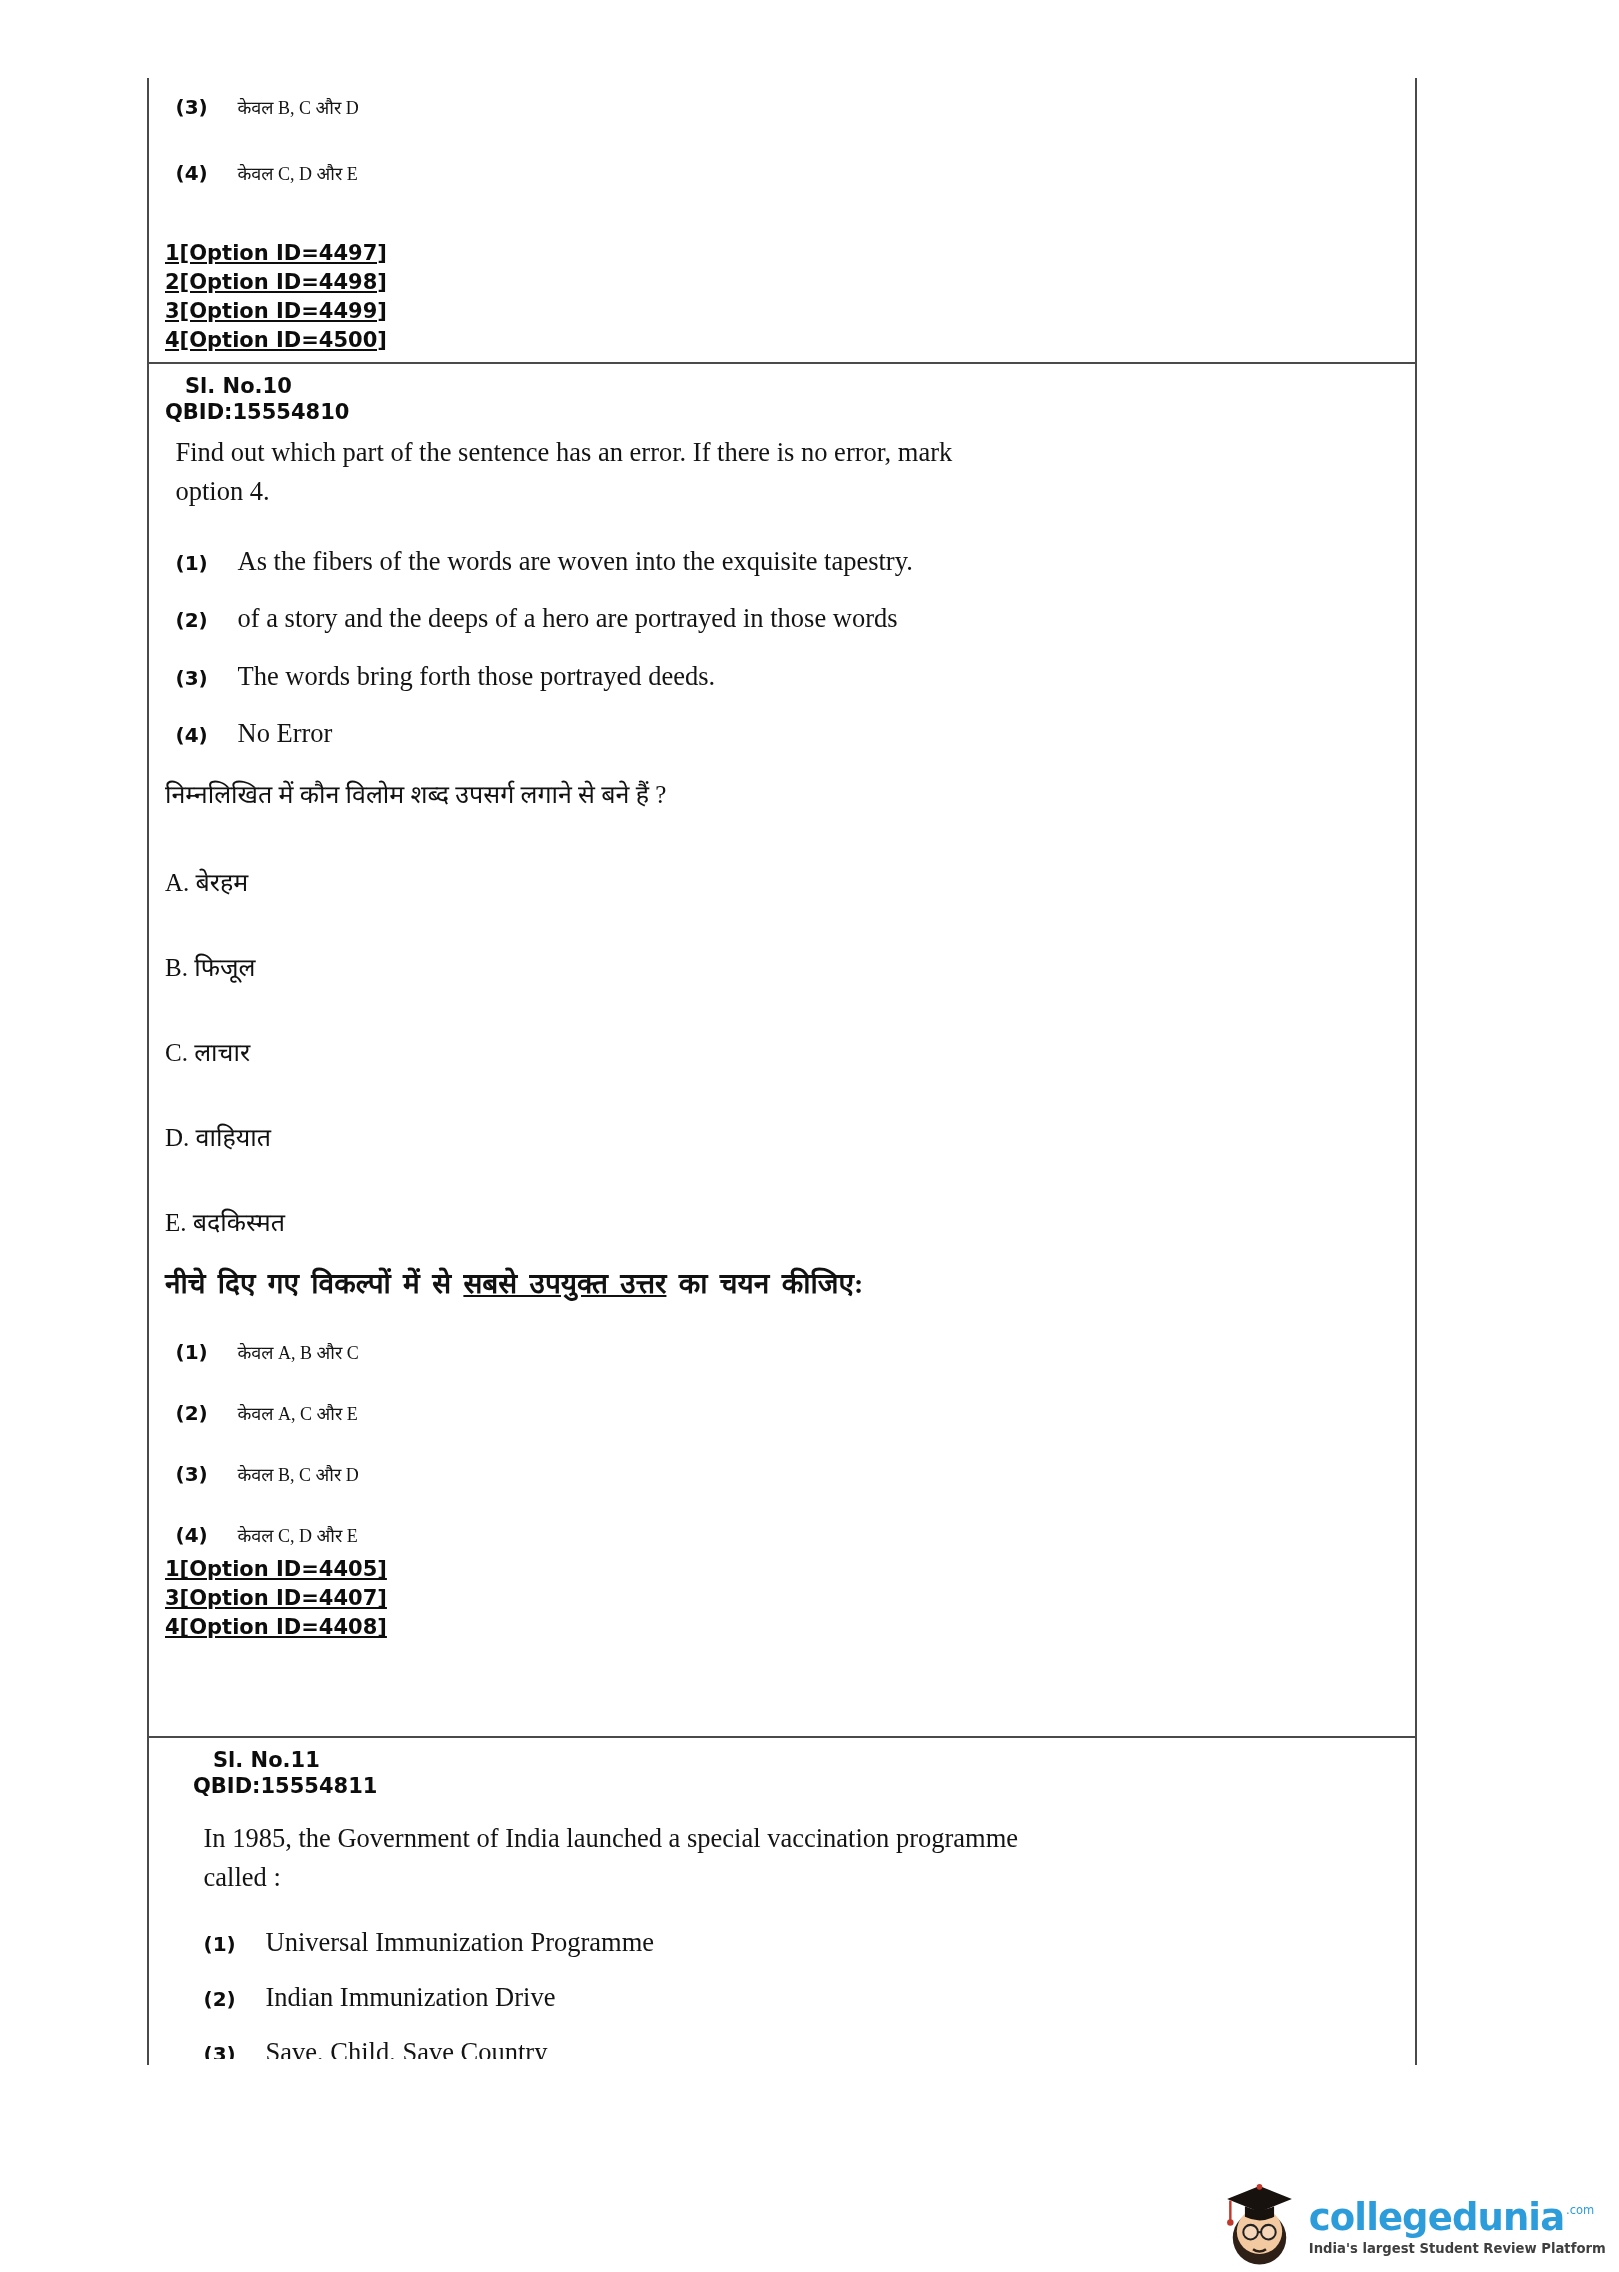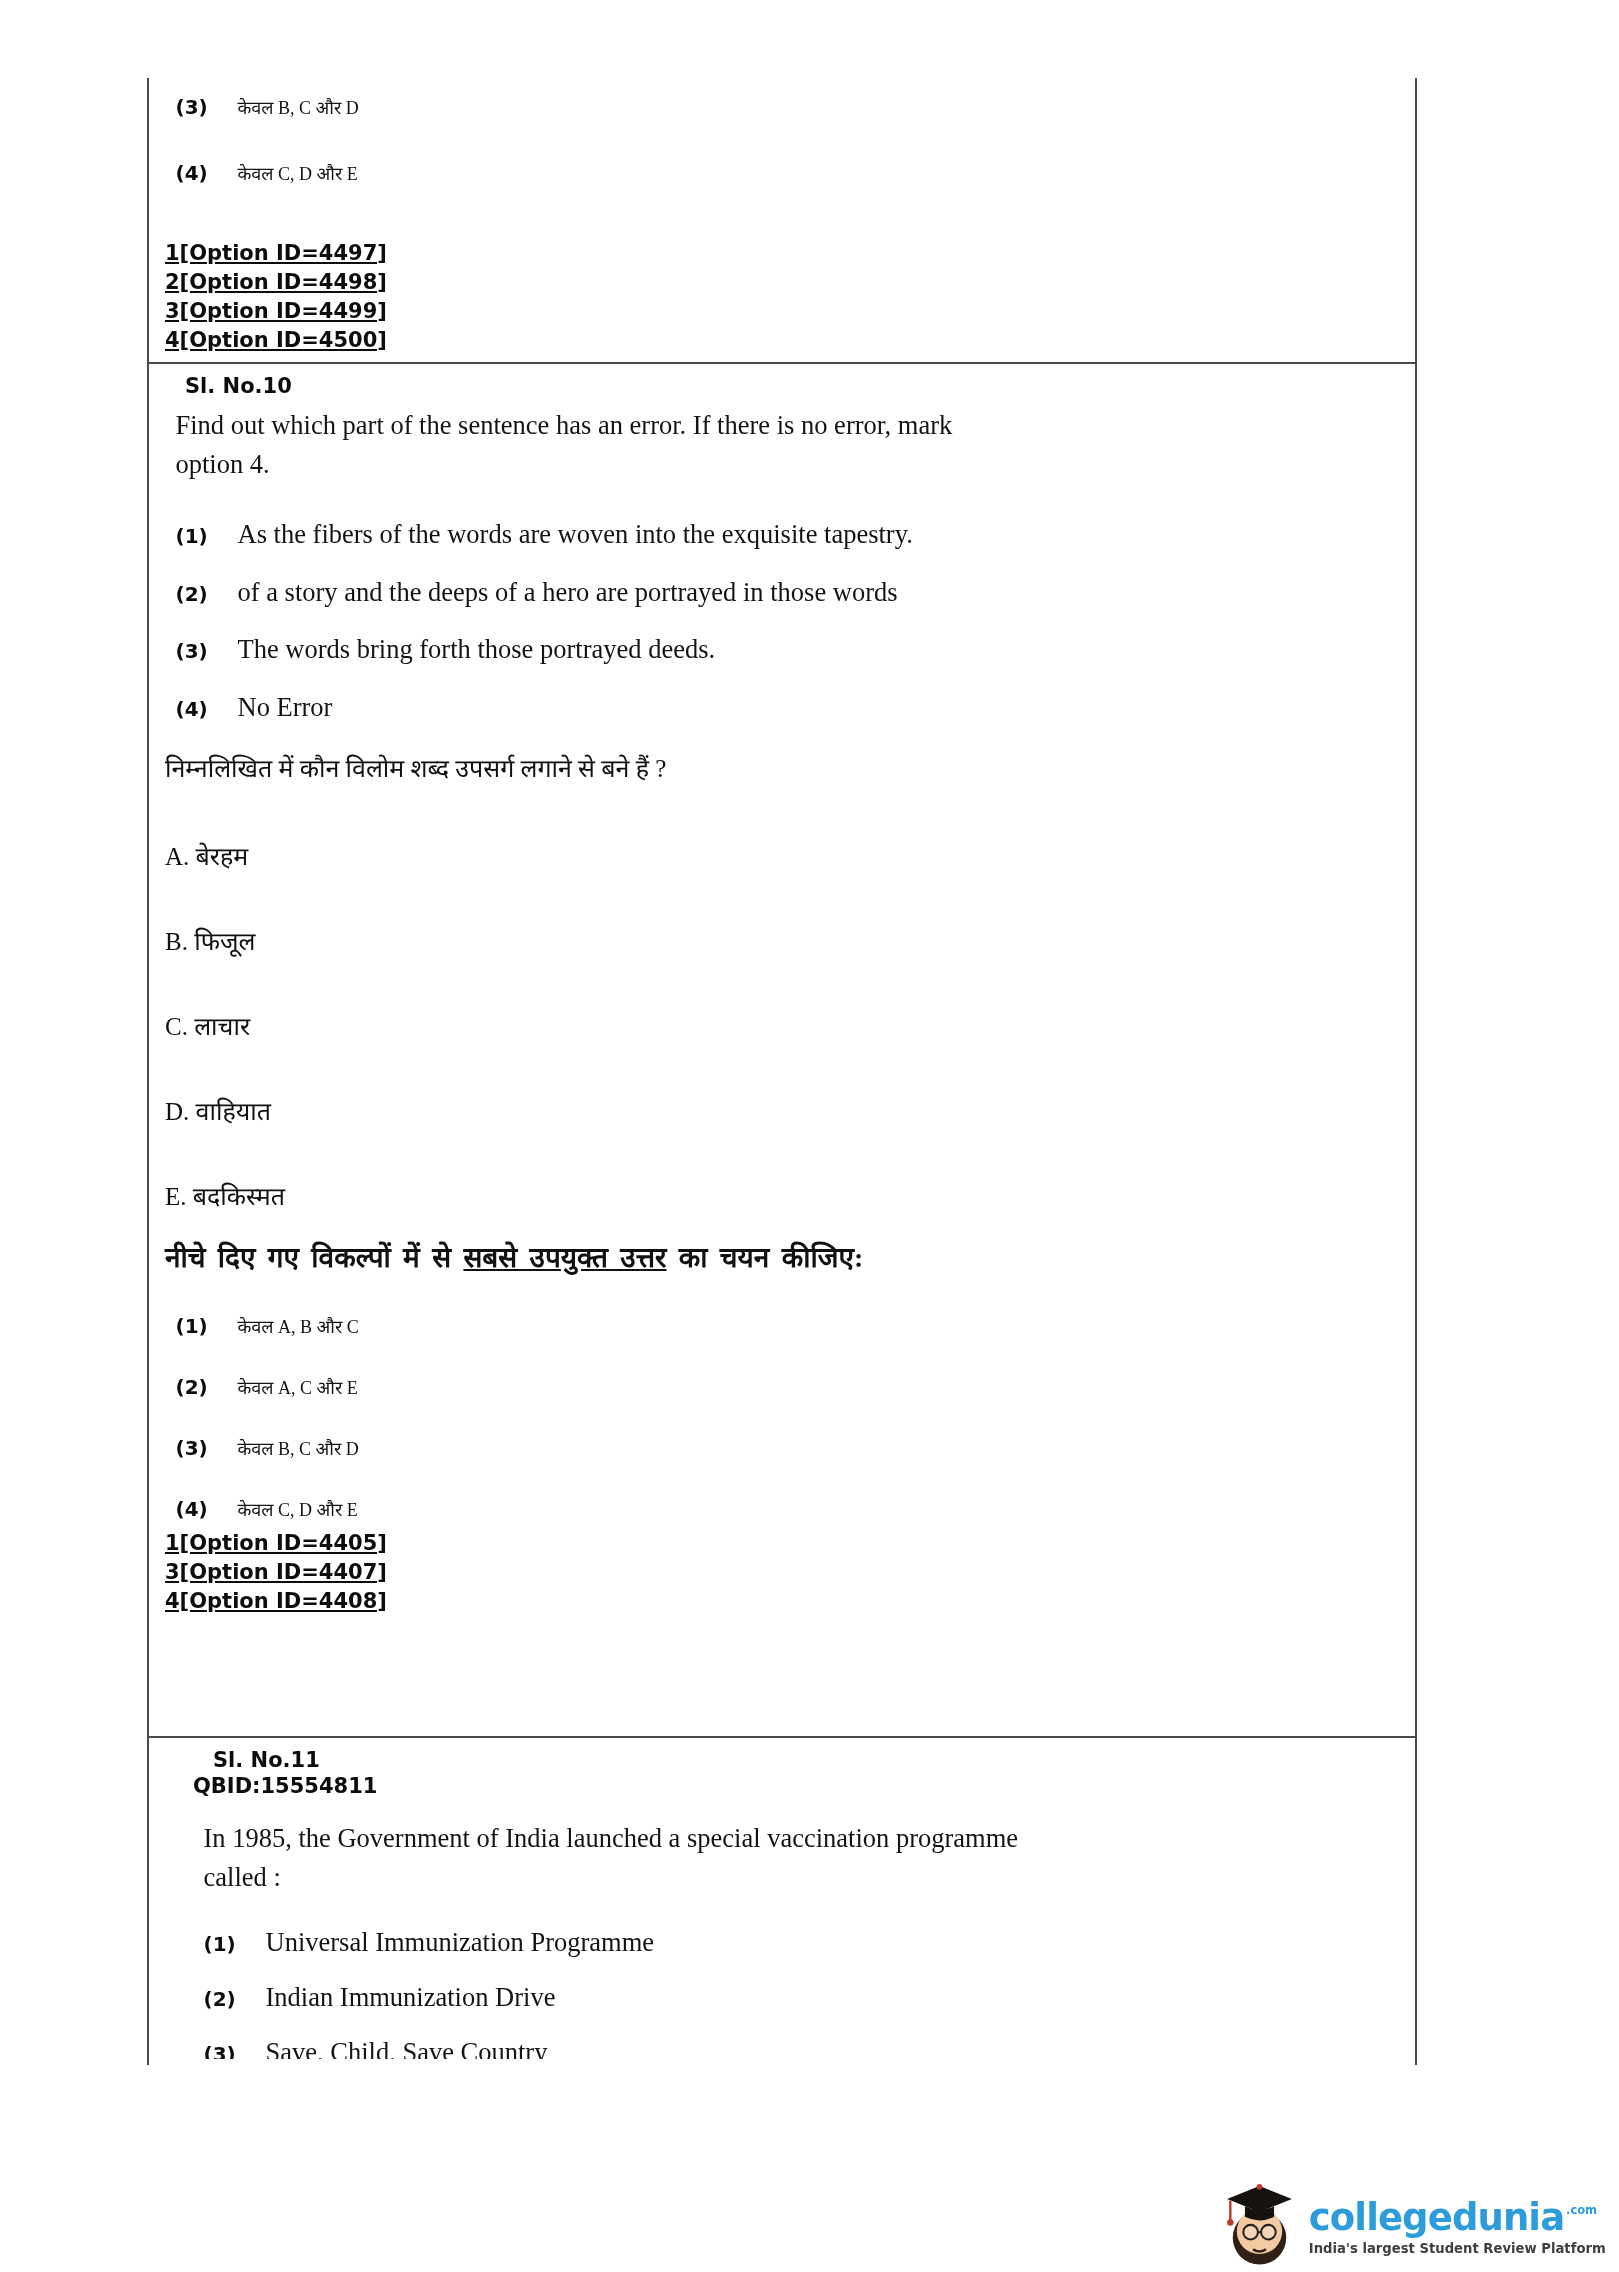--- a/index.html
+++ b/index.html
@@ -79,21 +79,21 @@
     display:flex; align-items:center;justify-content:flex-end;
   }
   .mascot { display:inline-block; width:81px; height:91px; }
   .brand-wrap { margin-left:8.8px; }
   .brand-line { display:flex; align-items:flex-start; }
   .brand {
     font-family:"DejaVu Sans","Liberation Sans",sans-serif; font-weight:bold;
     font-size:37px; line-height:41px; color:#2D9CDB; letter-spacing:-0.9px;
   }
   .brand-suffix {
-    font-family:"DejaVu Sans","Liberation Sans",sans-serif; font-weight:bold;
+    font-family:"DejaVu Sans","Liberation Sans",sans-serif; font-weight:normal;
     font-size:11.5px; color:#2D9CDB; margin-top:5.3px; margin-left:1.8px;
   }
   .tagline {
     font-family:"DejaVu Sans","Liberation Sans",sans-serif; font-weight:bold;
     font-size:13.2px; color:#3f3f3f; margin-top:2.6px;
   }
 </style>
 </head>
 <body>
 
@@ -113,20 +113,21 @@
       <div class="optid-block">
         <div class="optid">1[Option ID=4497]</div>
         <div class="optid">2[Option ID=4498]</div>
         <div class="optid">3[Option ID=4499]</div>
         <div class="optid">4[Option ID=4500]</div>
       </div>
     </section>
 
     <section class="section sec-q10">
       <div class="sl sl-top">Sl. No.10</div>
+      <div class="sl">QBID:15554810</div>
       <div class="q-text">Find out which part of the sentence has an error. If there is no error, mark
 option 4.</div>
 
       <div class="opts opts-en">
         <div class="opt-row">
           <span class="opt-num">(1)</span>
           <span class="opt-text">As the fibers of the words are woven into the exquisite tapestry.</span>
         </div>
         <div class="opt-row">
           <span class="opt-num">(2)</span>

